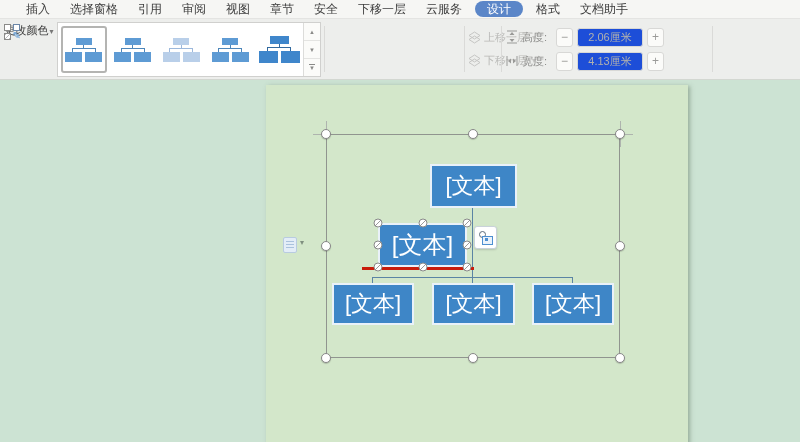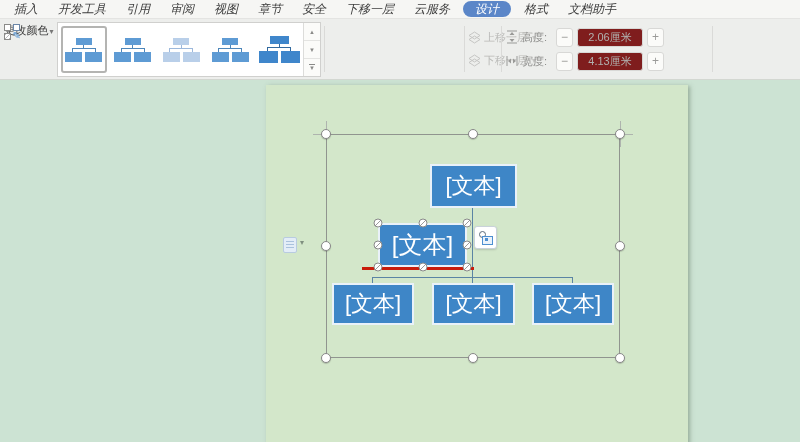--- a/index.html
+++ b/index.html
@@ -3,22 +3,22 @@
 <meta charset="utf-8">
 <style>
   * { margin:0; padding:0; box-sizing:border-box; }
   html,body { width:800px; height:442px; overflow:hidden;
     font-family:"Liberation Sans","DejaVu Sans",sans-serif; }
   body { position:relative; background:#cce3d3; cursor:default; }
 
   
   .menubar { position:absolute; top:0; left:0; right:0; height:19px;
     background:#f6f6f4; border-bottom:1px solid #e4e4e2;
-    display:flex; align-items:center; padding-left:4px;
-    font-size:12px; color:#3c3c3c; white-space:nowrap;font-style:italic; }
+    display:flex; align-items:center; padding-left:16px;
+    font-size:12px; color:#3c3c3c; white-space:nowrap; }
   .menu-item { padding:0 10px; height:19px; line-height:19px; }
   .menu-item.active { background:#5b86c8; color:#fff; border-radius:9px;
     height:16px; line-height:16px; padding:0 12px; margin:0 3px; }
 
   
   .toolbar { position:absolute; top:19px; left:0; right:0; height:61px;
     background:#edeeec; border-bottom:1px solid #d3d7d1; font-size:11px; color:#3a3a3a; }
   .vsep { position:absolute; top:7px; bottom:7px; width:1px; background:#dadad8; }
 
   .change-colors { position:absolute; left:2px; top:4px; width:54px; height:54px; text-align:center; }
@@ -67,21 +67,21 @@
   .arrange { position:absolute; left:468px; top:7px; width:78px; color:#b9b9b7; }
   .arr-row { height:23px; display:flex; align-items:center; gap:3px; font-size:11px; }
   .arr-row .dd { color:#c6c6c4; }
 
   .size-row { position:absolute; left:506px; height:20px; display:flex;
     align-items:center; gap:4px; }
   .size-row.r1 { top:8px; } .size-row.r2 { top:32px; }
   .size-label { font-size:11px; color:#8f8f8d; width:30px; }
   .spin-btn { width:17px; height:19px; background:#fbfbf9; border:1px solid #d8d8d6;
     border-radius:3px; color:#9b9b99; font-size:12px; line-height:16px; text-align:center; }
-  .spin-val { width:66px; height:19px; background:#7f1d1d; border:1px solid #d8d8d6;
+  .spin-val { width:66px; height:19px; background:#1d4ed8; border:1px solid #d8d8d6;
     border-radius:3px; color:#b0b0ae; font-size:11px; line-height:17px; text-align:center; }
 
   
   .canvas { position:absolute; top:80px; left:0; right:0; bottom:0;
     background:#cce3d3; overflow:hidden;text-align:right; }
   .page { position:absolute; left:266px; top:5px; width:422px; height:380px;
     background:#d3e7ca; box-shadow:2px 1px 4px rgba(100,122,100,.5); }
 
   .tick { position:absolute; background:#aeb4ae; z-index:1; }
   .sel-frame { position:absolute; left:326px; top:54px; width:294px; height:224px;
@@ -117,21 +117,21 @@
   .float-doc::after { content:""; position:absolute; left:2px; top:3px; width:8px;
     height:1px; background:#a9c2dd; box-shadow:0 3px 0 #a9c2dd, 0 6px 0 #a9c2dd; }
   .float-arrow { position:absolute; left:300px; top:158px; font-size:8px;
     color:#7f8f7f; z-index:7; }
 </style>
 </head>
 <body>
 
 <div class="menubar">
   <span class="menu-item">插入</span>
-  <span class="menu-item">开发工具</span>
+  <span class="menu-item">选择窗格</span>
   <span class="menu-item">引用</span>
   <span class="menu-item">审阅</span>
   <span class="menu-item">视图</span>
   <span class="menu-item">章节</span>
   <span class="menu-item">安全</span>
   <span class="menu-item">下移一层</span>
   <span class="menu-item">云服务</span>
   <span class="menu-item active">设计</span>
   <span class="menu-item">格式</span>
   <span class="menu-item">文档助手</span>

